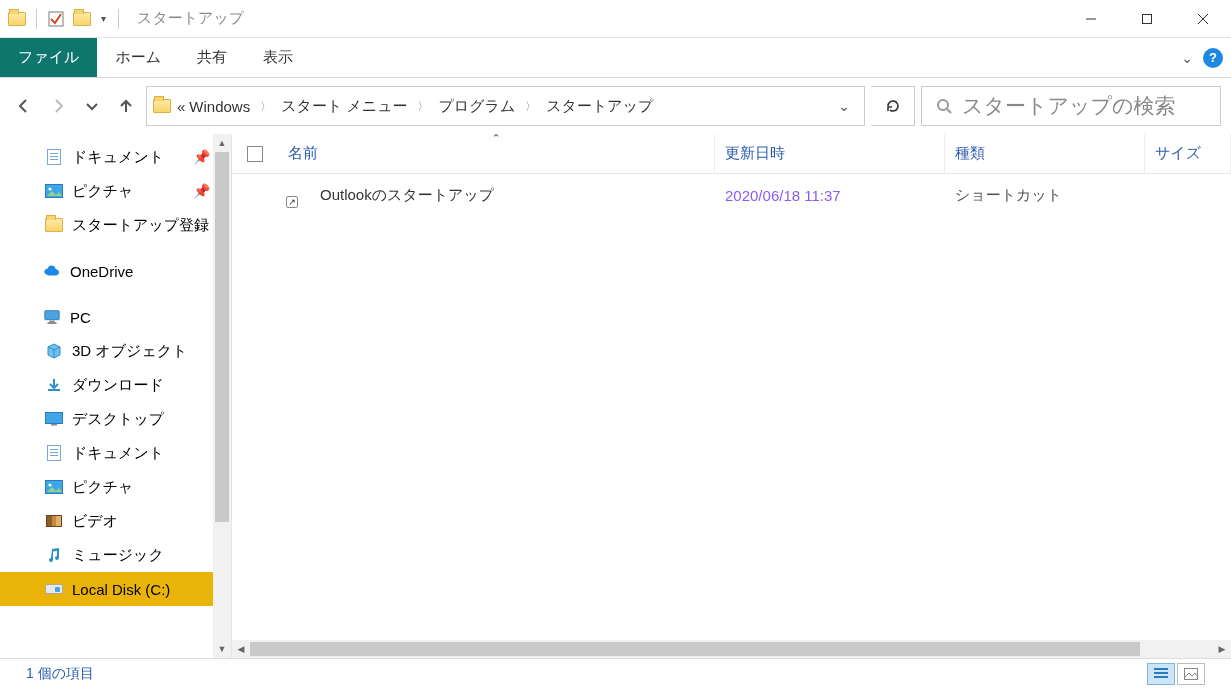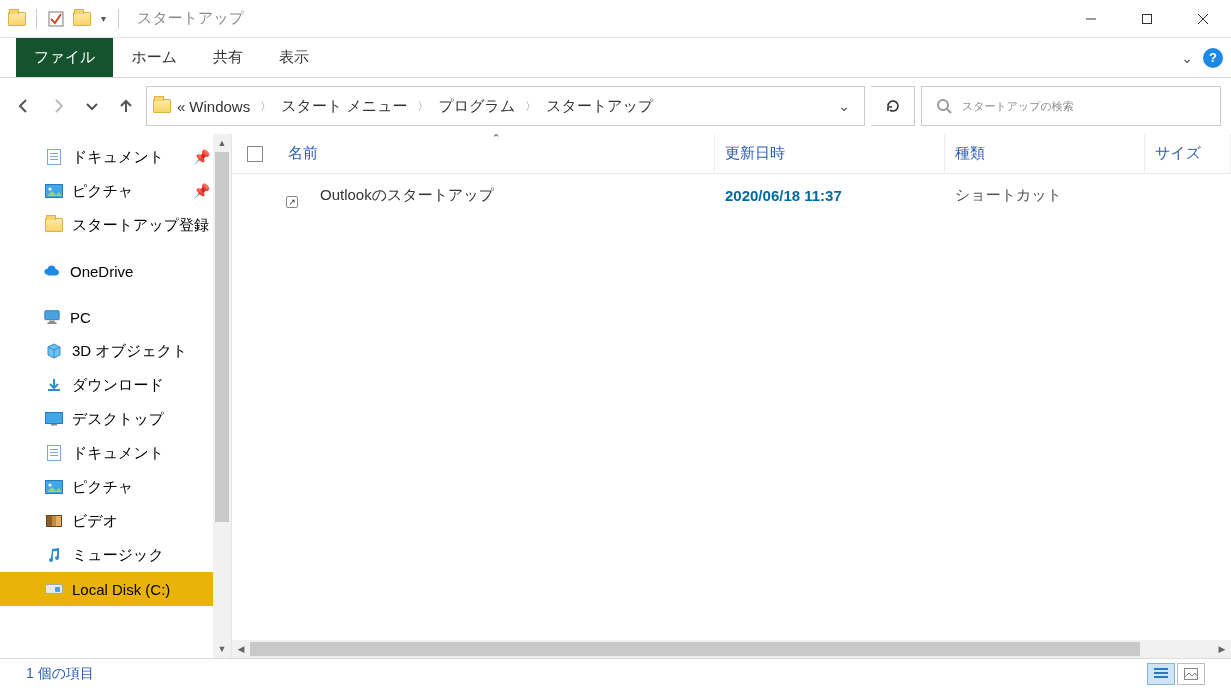--- a/index.html
+++ b/index.html
@@ -56,23 +56,22 @@
     border-bottom:1px solid #d9d9d9;
     background:#fff;
   }
   .ribbon-tab {
     padding:0 18px;
     display:flex;align-items:center;
     font-size:15px;
     color:#333;
   }
   .ribbon-tab.file {
-    background:#14532d;
+    background:#0f766e;
     color:#fff;
-    margin-left:16px;
   }
   .ribbon-spacer{flex:1;}
   .ribbon-right{display:flex;align-items:center;gap:10px;padding-right:8px;}
   .chev-down{font-size:14px;color:#555;}
   .help-badge{
     width:20px;height:20px;border-radius:50%;
     background:#1e88e5;color:#fff;font-size:13px;font-weight:bold;
     display:flex;align-items:center;justify-content:center;
   }
   
@@ -105,21 +104,21 @@
   .addr-drop{color:#555;font-size:14px;padding:0 8px;}
   .refresh-btn{
     width:44px;height:40px;border:1px solid #ccc;border-left:none;
     display:flex;align-items:center;justify-content:center;color:#333;
   }
   .search-box{
     width:300px;height:40px;border:1px solid #ccc;
     display:flex;align-items:center;gap:10px;padding:0 14px;color:#777;
   }
   .search-box svg{width:16px;height:16px;stroke:#999;stroke-width:2;fill:none;}
-  .search-ph{color:#888;font-size:11px;}
+  .search-ph{color:#888;font-size:21px;}
   
   .body{
     flex:1;
     display:flex;
     min-height:0;
   }
   
   .navpane{
     width:232px;
     overflow:hidden;
@@ -170,21 +169,21 @@
   .col.date{width:230px;}
   .col.type{width:200px;}
   .col.size{width:86px;}
   .filelist{flex:1;overflow:hidden;}
   .row{
     height:42px;display:flex;align-items:center;font-size:15px;color:#333;
   }
   .cell{padding:0 10px;}
   .cell.chk{width:46px;}
   .cell.name{flex:1;display:flex;align-items:center;gap:10px;}
-  .cell.date{width:230px;color:#0369a1;font-weight:bold;}
+  .cell.date{width:230px;color:#8b5cf6;}
   .cell.type{width:200px;color:#555;}
   .cell.size{width:86px;}
   .shortcut-ic{width:22px;height:22px;position:relative;}
   .shortcut-ic .base{width:22px;height:22px;background:#2a7bd1;border-radius:2px;position:relative;}
   .shortcut-ic .arrow{
     position:absolute;left:-2px;bottom:-2px;width:12px;height:12px;
     background:#fff;border:1px solid #888;border-radius:2px;
     display:flex;align-items:center;justify-content:center;font-size:9px;color:#333;
   }
   

